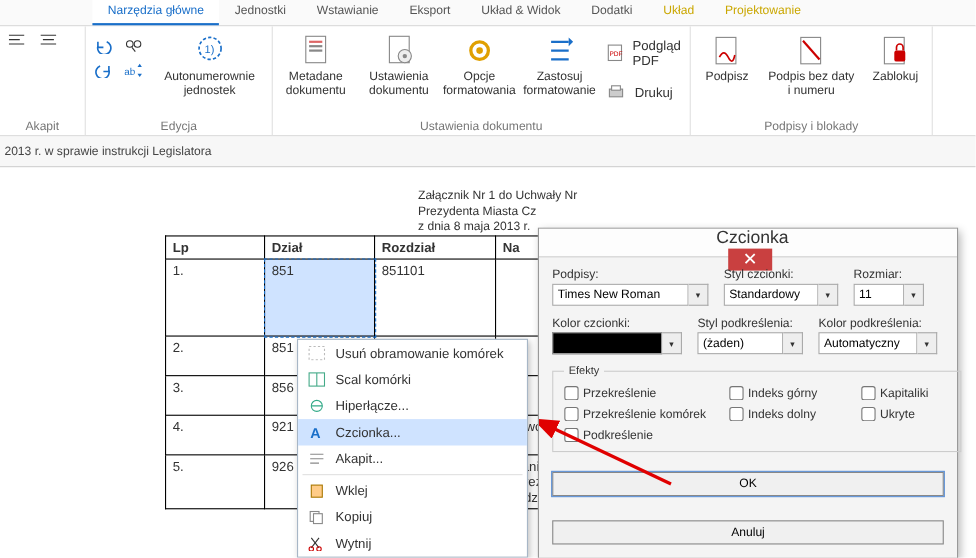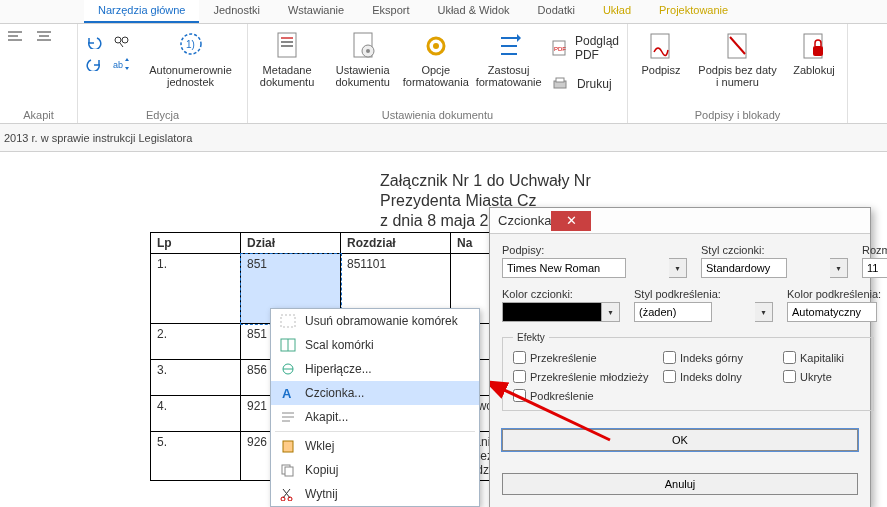--- a/index.html
+++ b/index.html
@@ -20,43 +20,43 @@
 .rbtn .ico { width: 32px; height: 32px; display: flex; align-items: center; justify-content: center; }
 .rbtn .lbl { font-size: 11px; line-height: 1.1; color: #333; }
 .small-stack { display: flex; flex-direction: column; gap: 6px; }
 .small-ico { width: 20px; height: 16px; display: flex; align-items: center; justify-content: center; }
 
 
 .doc-title { height: 28px; border-bottom: 1px solid #d0d0d0; display: flex; align-items: center; padding-left: 4px; color: #444; background: #f7f7f7; }
 
 
 .doc-area { position: relative; padding: 20px 0 0 150px; }
-.doc-header { font-family: "Times New Roman", serif; font-size: 16px; }
+.doc-header { font-family: "Times New Roman", serif; font-size: 11px; }
 .doc-header div { margin-bottom: 2px; margin-left: 230px; }
 
 table.doc-table { border-collapse: collapse; font-family: "Times New Roman", serif; font-size: 12px; }
 table.doc-table th, table.doc-table td { border: 1px solid #000; padding: 3px 6px; text-align: left; vertical-align: top; }
 td.selcell { background: #cfe3ff; outline: 1px dashed #1a6fc9; }
 
 
 .ctx-menu { position: absolute; left: 270px; top: 308px; width: 210px; background: #fff; border: 1px solid #a7b6c6; box-shadow: 2px 2px 6px rgba(0,0,0,0.25); z-index: 10; }
 .ctx-item { display: flex; align-items: center; gap: 8px; padding: 4px 8px; font-size: 12px; color: #333; }
 .ctx-item .ci-ico { width: 18px; height: 16px; display: flex; align-items: center; justify-content: center; }
 .ctx-item.hl { background: #cfe3ff; }
 .ctx-sep { height: 1px; background: #e0e0e0; margin: 2px 4px; }
 
 
 .font-dlg { position: absolute; left: 489px; top: 207px; width: 382px; background: #f4f4f4; border: 1px solid #999; box-shadow: 3px 3px 8px rgba(0,0,0,0.3); z-index: 20; }
-.dlg-title { background: #fdfdfd; border-bottom: 1px solid #ccc; display: flex; align-items: center; height: 26px; padding-left: 8px; font-size: 13px; }
+.dlg-title { background: #fdfdfd; border-bottom: 1px solid #ccc; display: flex; align-items: center; justify-content: space-between; height: 26px; padding-left: 8px; font-size: 16px; flex-direction: column; }
 .dlg-close { width: 40px; height: 20px; background: #c94040; color: #fff; display: flex; align-items: center; justify-content: center; margin-right: 4px; cursor: pointer; }
 .dlg-body { padding: 10px 12px; font-size: 11px; }
 .dlg-row { display: flex; gap: 14px; margin-bottom: 10px; }
 .dlg-col { display: flex; flex-direction: column; gap: 2px; }
 .dlg-col label { font-size: 11px; color: #333; }
-.combo { display: flex; gap: 43px; }
+.combo { display: flex; }
 .combo input { border: 1px solid #aaa; padding: 2px 4px; font-size: 11px; height: 20px; }
 .combo .arrow, .color-arrow { width: 18px; height: 20px; border: 1px solid #aaa; border-left: none; background: #eee; display: flex; align-items: center; justify-content: center; font-size: 8px; cursor: pointer; }
 .color-swatch { width: 100px; height: 20px; background: #000; border: 1px solid #aaa; }
 fieldset.eff { border: 1px solid #ccc; padding: 8px 10px; margin-top: 4px; }
 fieldset.eff legend { font-size: 10px; padding: 0 4px; }
 .chk-grid { display: grid; grid-template-columns: 150px 120px 80px; row-gap: 6px; }
 .chk { display: flex; align-items: center; gap: 4px; font-size: 11px; }
 .chk input { width: 13px; height: 13px; }
 .dlg-footer { display: flex; justify-content: flex-end; gap: 22px; padding: 8px 12px 12px; flex-direction: column; }
 .dlg-btn { min-width: 68px; height: 22px; border: 1px solid #888; background: #f0f0f0; cursor: pointer; font-size: 11px; }
@@ -448,21 +448,21 @@
         <label class="chk">
             <input type="checkbox" style="">
             <span>Indeks górny</span>
           </label>
         <label class="chk">
             <input type="checkbox" style="">
             <span>Kapitaliki</span>
           </label>
         <label class="chk">
             <input type="checkbox" style="">
-            <span>Przekreślenie młodzieży</span>
+            <span>Przekreślenie komórek</span>
           </label>
         <label class="chk">
             <input type="checkbox" style="">
             <span>Indeks dolny</span>
           </label>
         <label class="chk">
             <input type="checkbox" style="">
             <span>Ukryte</span>
           </label>
         <label class="chk">

